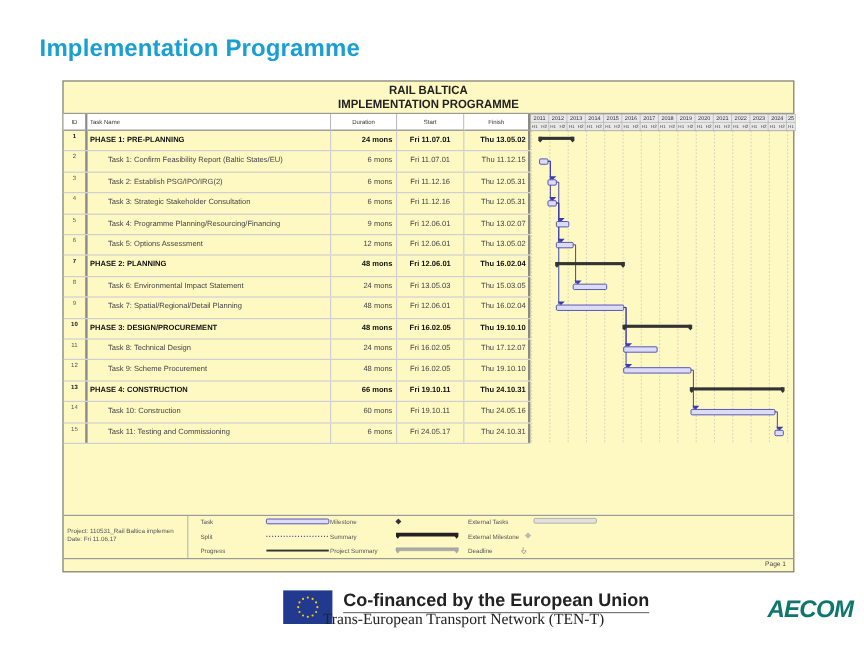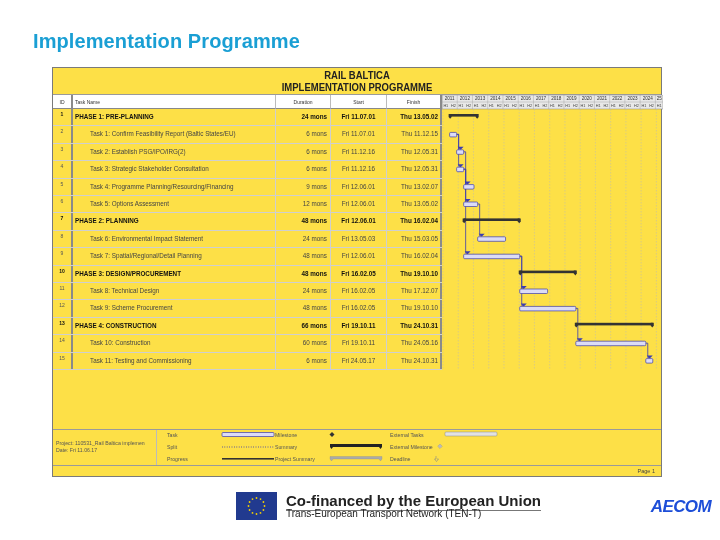--- a/index.html
+++ b/index.html
@@ -1,40 +1,40 @@
 <!DOCTYPE html>
 <html><head>
 <meta charset="utf-8">
 <style>
   html, body { margin:0; padding:0; background:#ffffff; }
   body { width:720px; height:540px; position:relative; overflow:hidden; font-family:"Liberation Sans", sans-serif; }
   .slide-title { position:absolute; left:33px; top:30px; font-size:20px; font-weight:bold; color:#1a9fd4; letter-spacing:0.1px; }
-  .frame { position:absolute; left:52px; top:67px; width:610px; height:410px; border:1px solid #7a7a7a; box-sizing:border-box; background:#fde047; }
+  .frame { position:absolute; left:52px; top:67px; width:610px; height:410px; border:1px solid #7a7a7a; box-sizing:border-box; background:#fef9c3; }
   .proj-head { position:absolute; left:0; top:0; width:100%; height:27px; text-align:center; font-weight:bold; color:#222; font-size:10px; line-height:12px; padding-top:2px; box-sizing:border-box; border-bottom:1px solid #9a9a9a; }
   .proj-head div { transform:scaleX(0.95); }
   .grid { position:absolute; left:0; top:27px; width:100%; height:275px; }
   .colhdr { position:absolute; top:0; height:14px; font-size:5px; color:#333; line-height:14px; border-right:1px solid #bbb; border-bottom:1px solid #888; box-sizing:border-box; background:#fff; }
   .row { position:absolute; left:0; height:17.4px; width:389px; border-bottom:1px solid #cfcfcf; box-sizing:border-box; }
   .cell { position:absolute; top:0; height:100%; font-size:6.3px; color:#444; line-height:16px; white-space:nowrap; overflow:hidden; box-sizing:border-box; border-right:1px solid #cfcfcf; }
   .cell.id { left:0; width:20px; font-size:5px; text-align:center; line-height:10px; color:#555; border-right:2px solid #8a8a8a; }
   .cell.name { left:20px; width:203px; padding-left:2px; }
   .cell.dur { left:223px; width:55px; text-align:right; padding-right:3px; }
   .cell.start { left:278px; width:56px; text-align:center; }
   .cell.finish { left:334px; width:55px; text-align:right; padding-right:2px; border-right:2px solid #8a8a8a; }
   .row.summary .cell { font-weight:bold; color:#111; }
   .row.task .cell.name { padding-left:17px; }
   .gantt { position:absolute; left:389px; top:0; width:221px; height:275px; }
   .legend { position:absolute; left:0; top:361px; width:100%; height:37px; border-top:1px solid #9a9a9a; border-bottom:1px solid #9a9a9a; box-sizing:border-box; }
   .legend .proj-info { position:absolute; left:0; top:0; width:104px; height:100%; border-right:1px solid #bbb; font-size:5.2px; color:#555; padding:10px 0 0 3px; box-sizing:border-box; line-height:7px; }
   .pagefoot { position:absolute; right:6px; top:400px; font-size:5.5px; color:#444; }
   .footer { position:absolute; left:236px; top:492px; width:480px; height:30px; }
   .eu-flag { position:absolute; left:0; top:0; width:41px; height:28px; background:#213a8f; }
   .eu-line1 { position:absolute; left:50px; top:0; font-size:15px; font-weight:bold; color:#222; border-bottom:1px solid #777; padding-bottom:1px; }
-  .eu-line2 { position:absolute; left:50px; top:16px; font-size:10px; color:#222; }
-  .aecom { position:absolute; right:5px; top:5px; font-size:17px; font-weight:bold; color:#1d4ed8; letter-spacing:-0.6px; font-style:italic; }
+  .eu-line2 { position:absolute; left:33px; top:16px; font-size:13px; color:#222;font-family:Liberation Serif, serif; }
+  .aecom { position:absolute; right:5px; top:5px; font-size:20px; font-weight:bold; color:#0f766e; letter-spacing:-0.6px; font-style:italic; }
 </style>
 </head>
 <body>
 
 <div class="slide-title">Implementation Programme</div>
 
 <div class="frame">
   <div class="proj-head">
     <div>RAIL BALTICA</div>
     <div>IMPLEMENTATION PROGRAMME</div>

